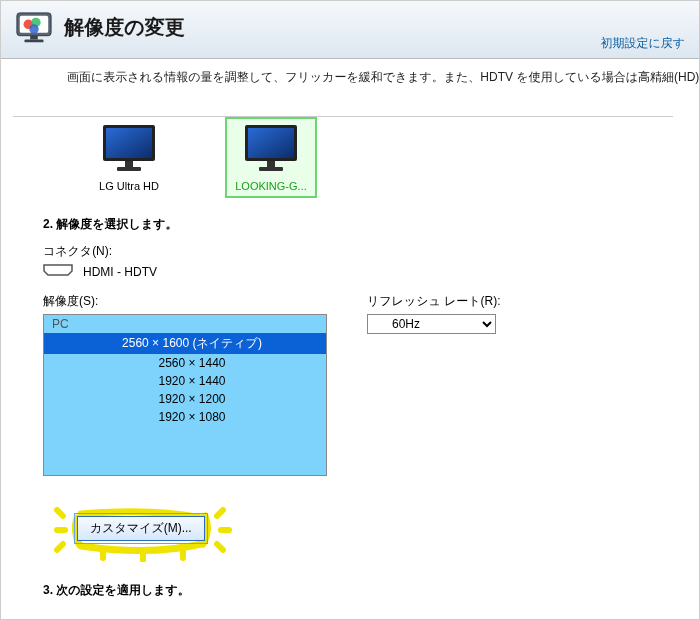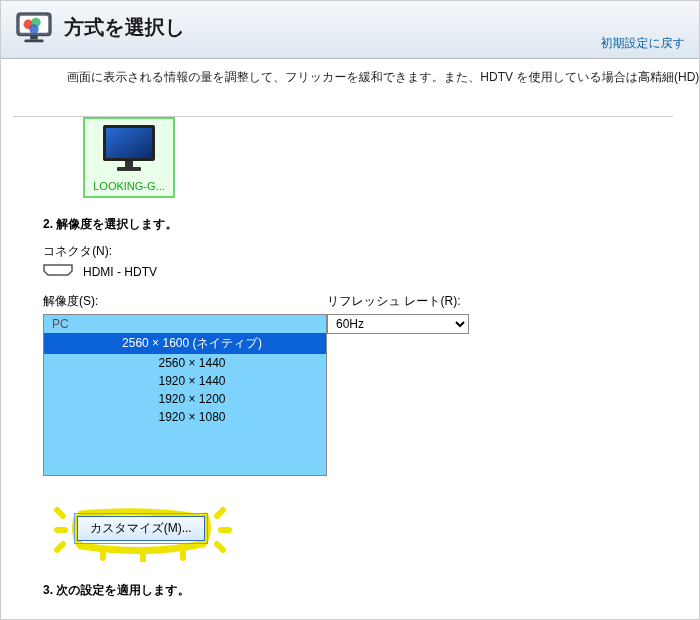--- a/index.html
+++ b/index.html
@@ -87,20 +87,21 @@
   }
   .connector-row {
     display: flex;
     align-items: center;
     gap: 10px;
     margin-bottom: 8px;
   }
   .hdmi-icon { width: 30px; height: 12px; }
   .row2 {
     display: flex;
+    gap: 40px;
     align-items: flex-start;
   }
   .col-res { width: 284px; }
   .col-refresh { margin-top: 0; }
   .list-box {
     border: 1px solid #888;
     width: 284px;
     height: 162px;
     overflow-y: scroll;
     background: #7dd3fc;
@@ -114,23 +115,23 @@
     padding: 2px 8px 2px 22px;
     cursor: pointer;
     white-space: nowrap;
     text-align: center;
   }
   .list-option.selected {
     background: #0a62d6;
     color: #fff;
   }
   .refresh-select {
-    width: 142px;
-    font-size: 12px;
-    padding: 1px 4px;
+    width: 129px;
+    font-size: 12px;
+    padding: 1px 20px;
     border: 1px solid #888;
     background: #fff;
   }
   .customize-wrap {
     margin-top: 26px;
     margin-left: 10px;
     position: relative;
     width: 190px;
     height: 60px;
   }
@@ -170,31 +171,46 @@
     <svg viewBox="0 0 40 34">
       <rect x="2" y="2" width="36" height="24" rx="3" fill="#5a6573" stroke="#2f3740"></rect>
       <rect x="5" y="5" width="30" height="18" rx="2" fill="#fff"></rect>
       <circle cx="14" cy="14" r="5" fill="#e43" opacity="0.9"></circle>
       <circle cx="22" cy="12" r="5" fill="#3b6" opacity="0.85"></circle>
       <circle cx="20" cy="19" r="5" fill="#36c" opacity="0.85"></circle>
       <rect x="16" y="26" width="8" height="4" fill="#3a434e"></rect>
       <rect x="10" y="30" width="20" height="3" rx="1" fill="#3a434e"></rect>
     </svg>
   </span>
-  <span class="header-title">方式を選択し</span>
+  <span class="header-title">解像度の変更</span>
   <span class="reset-link">初期設定に戻す</span>
 </div>
 
 <div class="description">画面に表示される情報の量を調整して、フリッカーを緩和できます。また、HDTV を使用している場合は高精細(HD) 方式を選択し、</div>
 
 <div class="content">
   <hr class="sep top">
 
 
   <div class="displays">
+    <div class="display-item">
+      <svg class="monitor-svg" viewBox="0 0 60 52">
+        <rect x="4" y="2" width="52" height="36" rx="2" fill="#222"></rect>
+        <rect x="7" y="5" width="46" height="30" fill="url(#g1)"></rect>
+        <defs>
+            <linearGradient id="g1" x1="0" y1="0" x2="1" y2="1">
+              <stop offset="0" stop-color="#2a6bd6"></stop>
+              <stop offset="1" stop-color="#0b2d6b"></stop>
+            </linearGradient>
+          </defs>
+        <rect x="26" y="38" width="8" height="6" fill="#333"></rect>
+        <rect x="18" y="44" width="24" height="4" rx="1" fill="#333"></rect>
+      </svg>
+      <div class="display-label">LG Ultra HD</div>
+    </div>
     <div class="display-item selected">
       <svg class="monitor-svg" viewBox="0 0 60 52">
         <rect x="4" y="2" width="52" height="36" rx="2" fill="#222"></rect>
         <rect x="7" y="5" width="46" height="30" fill="url(#g2)"></rect>
         <defs>
             <linearGradient id="g2" x1="0" y1="0" x2="1" y2="1">
               <stop offset="0" stop-color="#2a6bd6"></stop>
               <stop offset="1" stop-color="#0b2d6b"></stop>
             </linearGradient>
           </defs>

